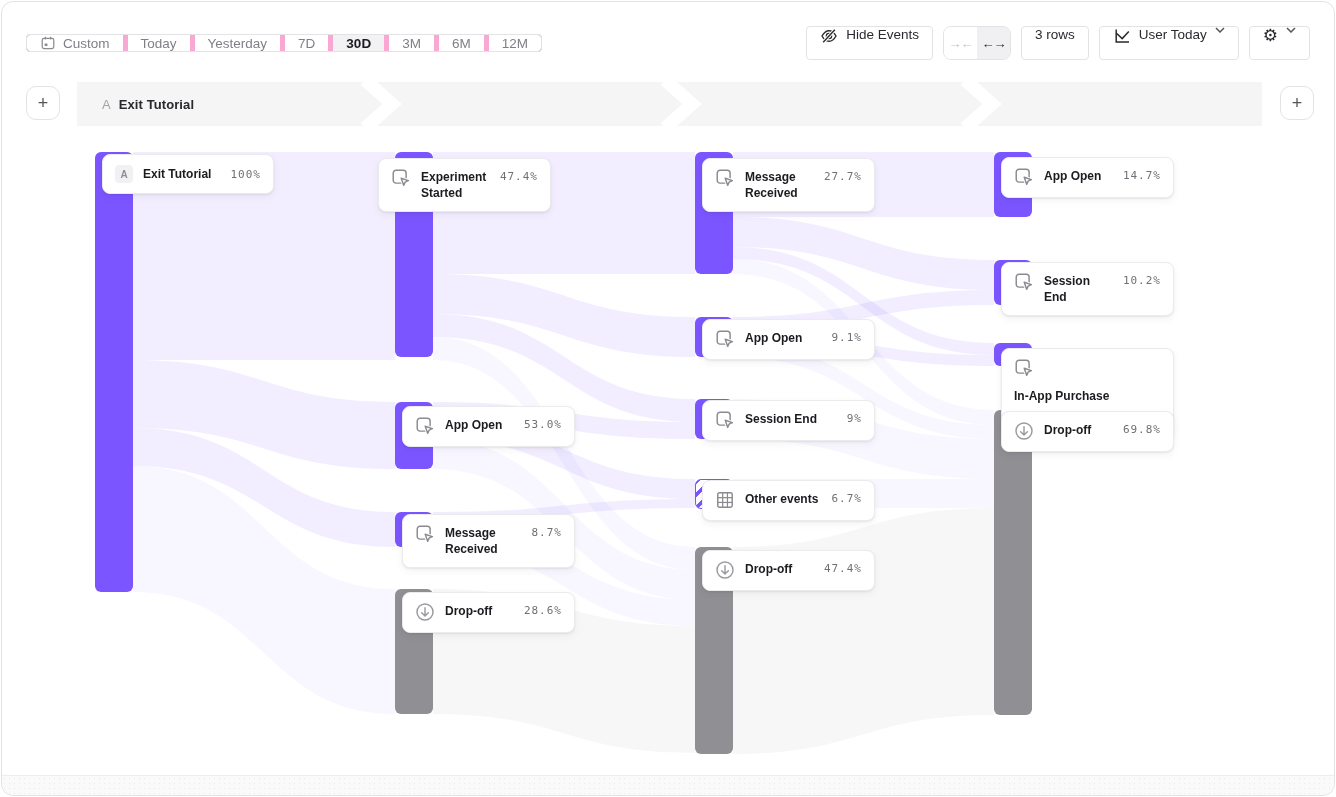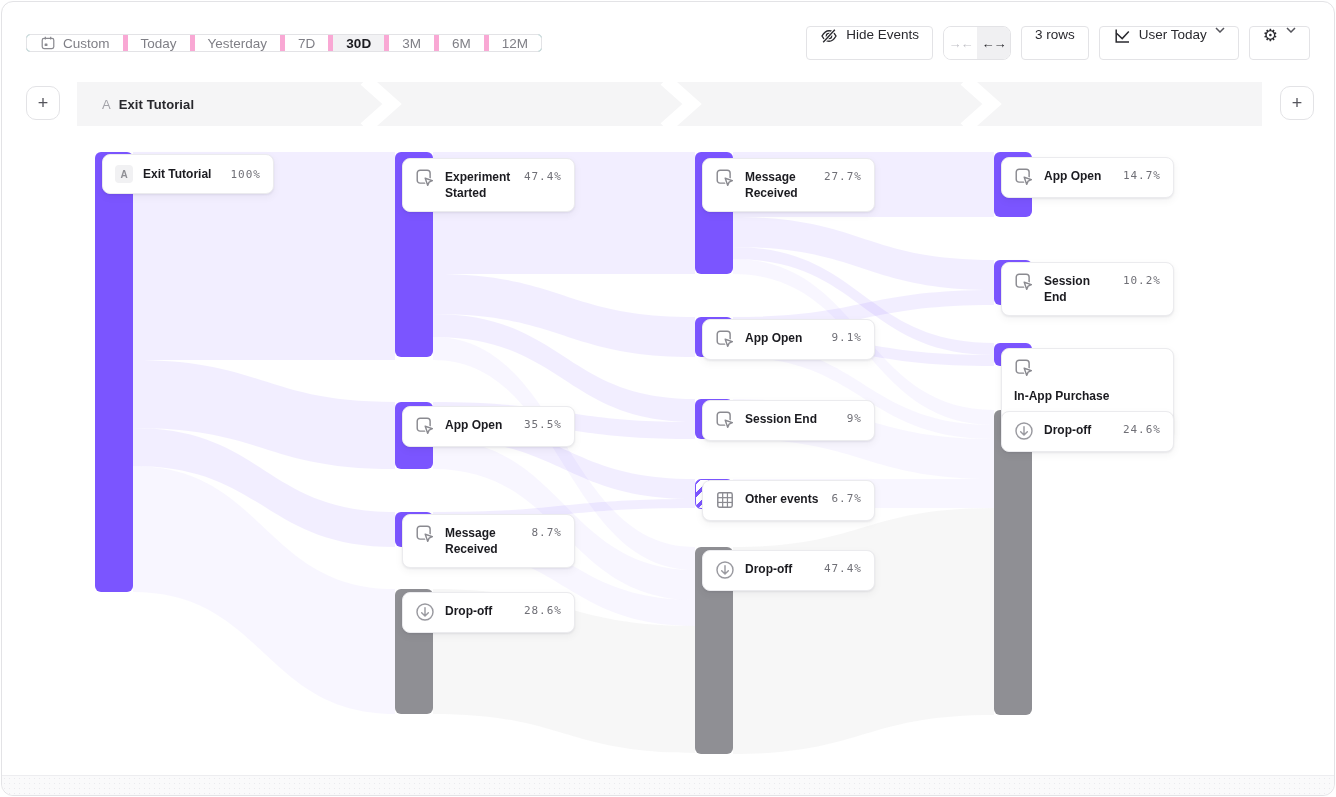--- a/index.html
+++ b/index.html
@@ -211,37 +211,37 @@
   <div class="bar event" style="left:992px; top:258px; height:45px;"></div>
   <div class="bar event" style="left:992px; top:341px; height:23px;"></div>
   <div class="bar dropoff" style="left:992px; top:408px; height:305px;"></div>
 
   <div class="card start" style="left:100px; top:152px;">
     <span class="a-badge">A</span>
     <span class="nlabel">Exit Tutorial</span>
     <span class="npct">100%</span>
   </div>
 
-  <div class="card" style="left:400px; top:156px;">
+  <div class="card" style="left:376px; top:156px;">
     <svg class="nicon" width="20" height="20" viewBox="0 0 18 18">
       <rect x="2" y="2" width="11.6" height="11.6" rx="2.6" fill="none" stroke="#8a8a90" stroke-width="1.3"></rect>
       <path d="M9.2,9.2 L15.6,11.4 L12.7,12.7 L11.4,15.6 Z" fill="#fff" stroke="#fff" stroke-width="3"></path>
       <path d="M9.2,9.2 L15.6,11.4 L12.7,12.7 L11.4,15.6 Z" fill="#fff" stroke="#8a8a90" stroke-width="1.3" stroke-linejoin="round"></path>
     </svg>
     <span class="nlabel">Experiment Started</span>
     <span class="npct">47.4%</span>
   </div>
   <div class="card" style="left:400px; top:404px;">
     <svg class="nicon" width="20" height="20" viewBox="0 0 18 18">
       <rect x="2" y="2" width="11.6" height="11.6" rx="2.6" fill="none" stroke="#8a8a90" stroke-width="1.3"></rect>
       <path d="M9.2,9.2 L15.6,11.4 L12.7,12.7 L11.4,15.6 Z" fill="#fff" stroke="#fff" stroke-width="3"></path>
       <path d="M9.2,9.2 L15.6,11.4 L12.7,12.7 L11.4,15.6 Z" fill="#fff" stroke="#8a8a90" stroke-width="1.3" stroke-linejoin="round"></path>
     </svg>
     <span class="nlabel">App Open</span>
-    <span class="npct">35.5%</span>
+    <span class="npct">53.0%</span>
   </div>
   <div class="card" style="left:400px; top:512px;">
     <svg class="nicon" width="20" height="20" viewBox="0 0 18 18">
       <rect x="2" y="2" width="11.6" height="11.6" rx="2.6" fill="none" stroke="#8a8a90" stroke-width="1.3"></rect>
       <path d="M9.2,9.2 L15.6,11.4 L12.7,12.7 L11.4,15.6 Z" fill="#fff" stroke="#fff" stroke-width="3"></path>
       <path d="M9.2,9.2 L15.6,11.4 L12.7,12.7 L11.4,15.6 Z" fill="#fff" stroke="#8a8a90" stroke-width="1.3" stroke-linejoin="round"></path>
     </svg>
     <span class="nlabel">Message Received</span>
     <span class="npct">8.7%</span>
   </div>
@@ -327,17 +327,17 @@
     </svg>
     <span class="nlabel">In-App Purchase</span>
     <span class="npct">5.2%</span>
   </div>
   <div class="card" style="left:999px; top:409px;">
     <svg class="nicon" width="20" height="20" viewBox="0 0 18 18">
       <circle cx="9" cy="9" r="7.2" fill="none" stroke="#9a9aa0" stroke-width="1.3"></circle>
       <path d="M9,5.2 V12 M6,9.6 L9,12.6 L12,9.6" fill="none" stroke="#9a9aa0" stroke-width="1.3" stroke-linecap="round" stroke-linejoin="round"></path>
     </svg>
     <span class="nlabel">Drop-off</span>
-    <span class="npct">24.6%</span>
+    <span class="npct">69.8%</span>
   </div>
 
   <div class="footer"></div>
 </div>
 
 </body></html>

